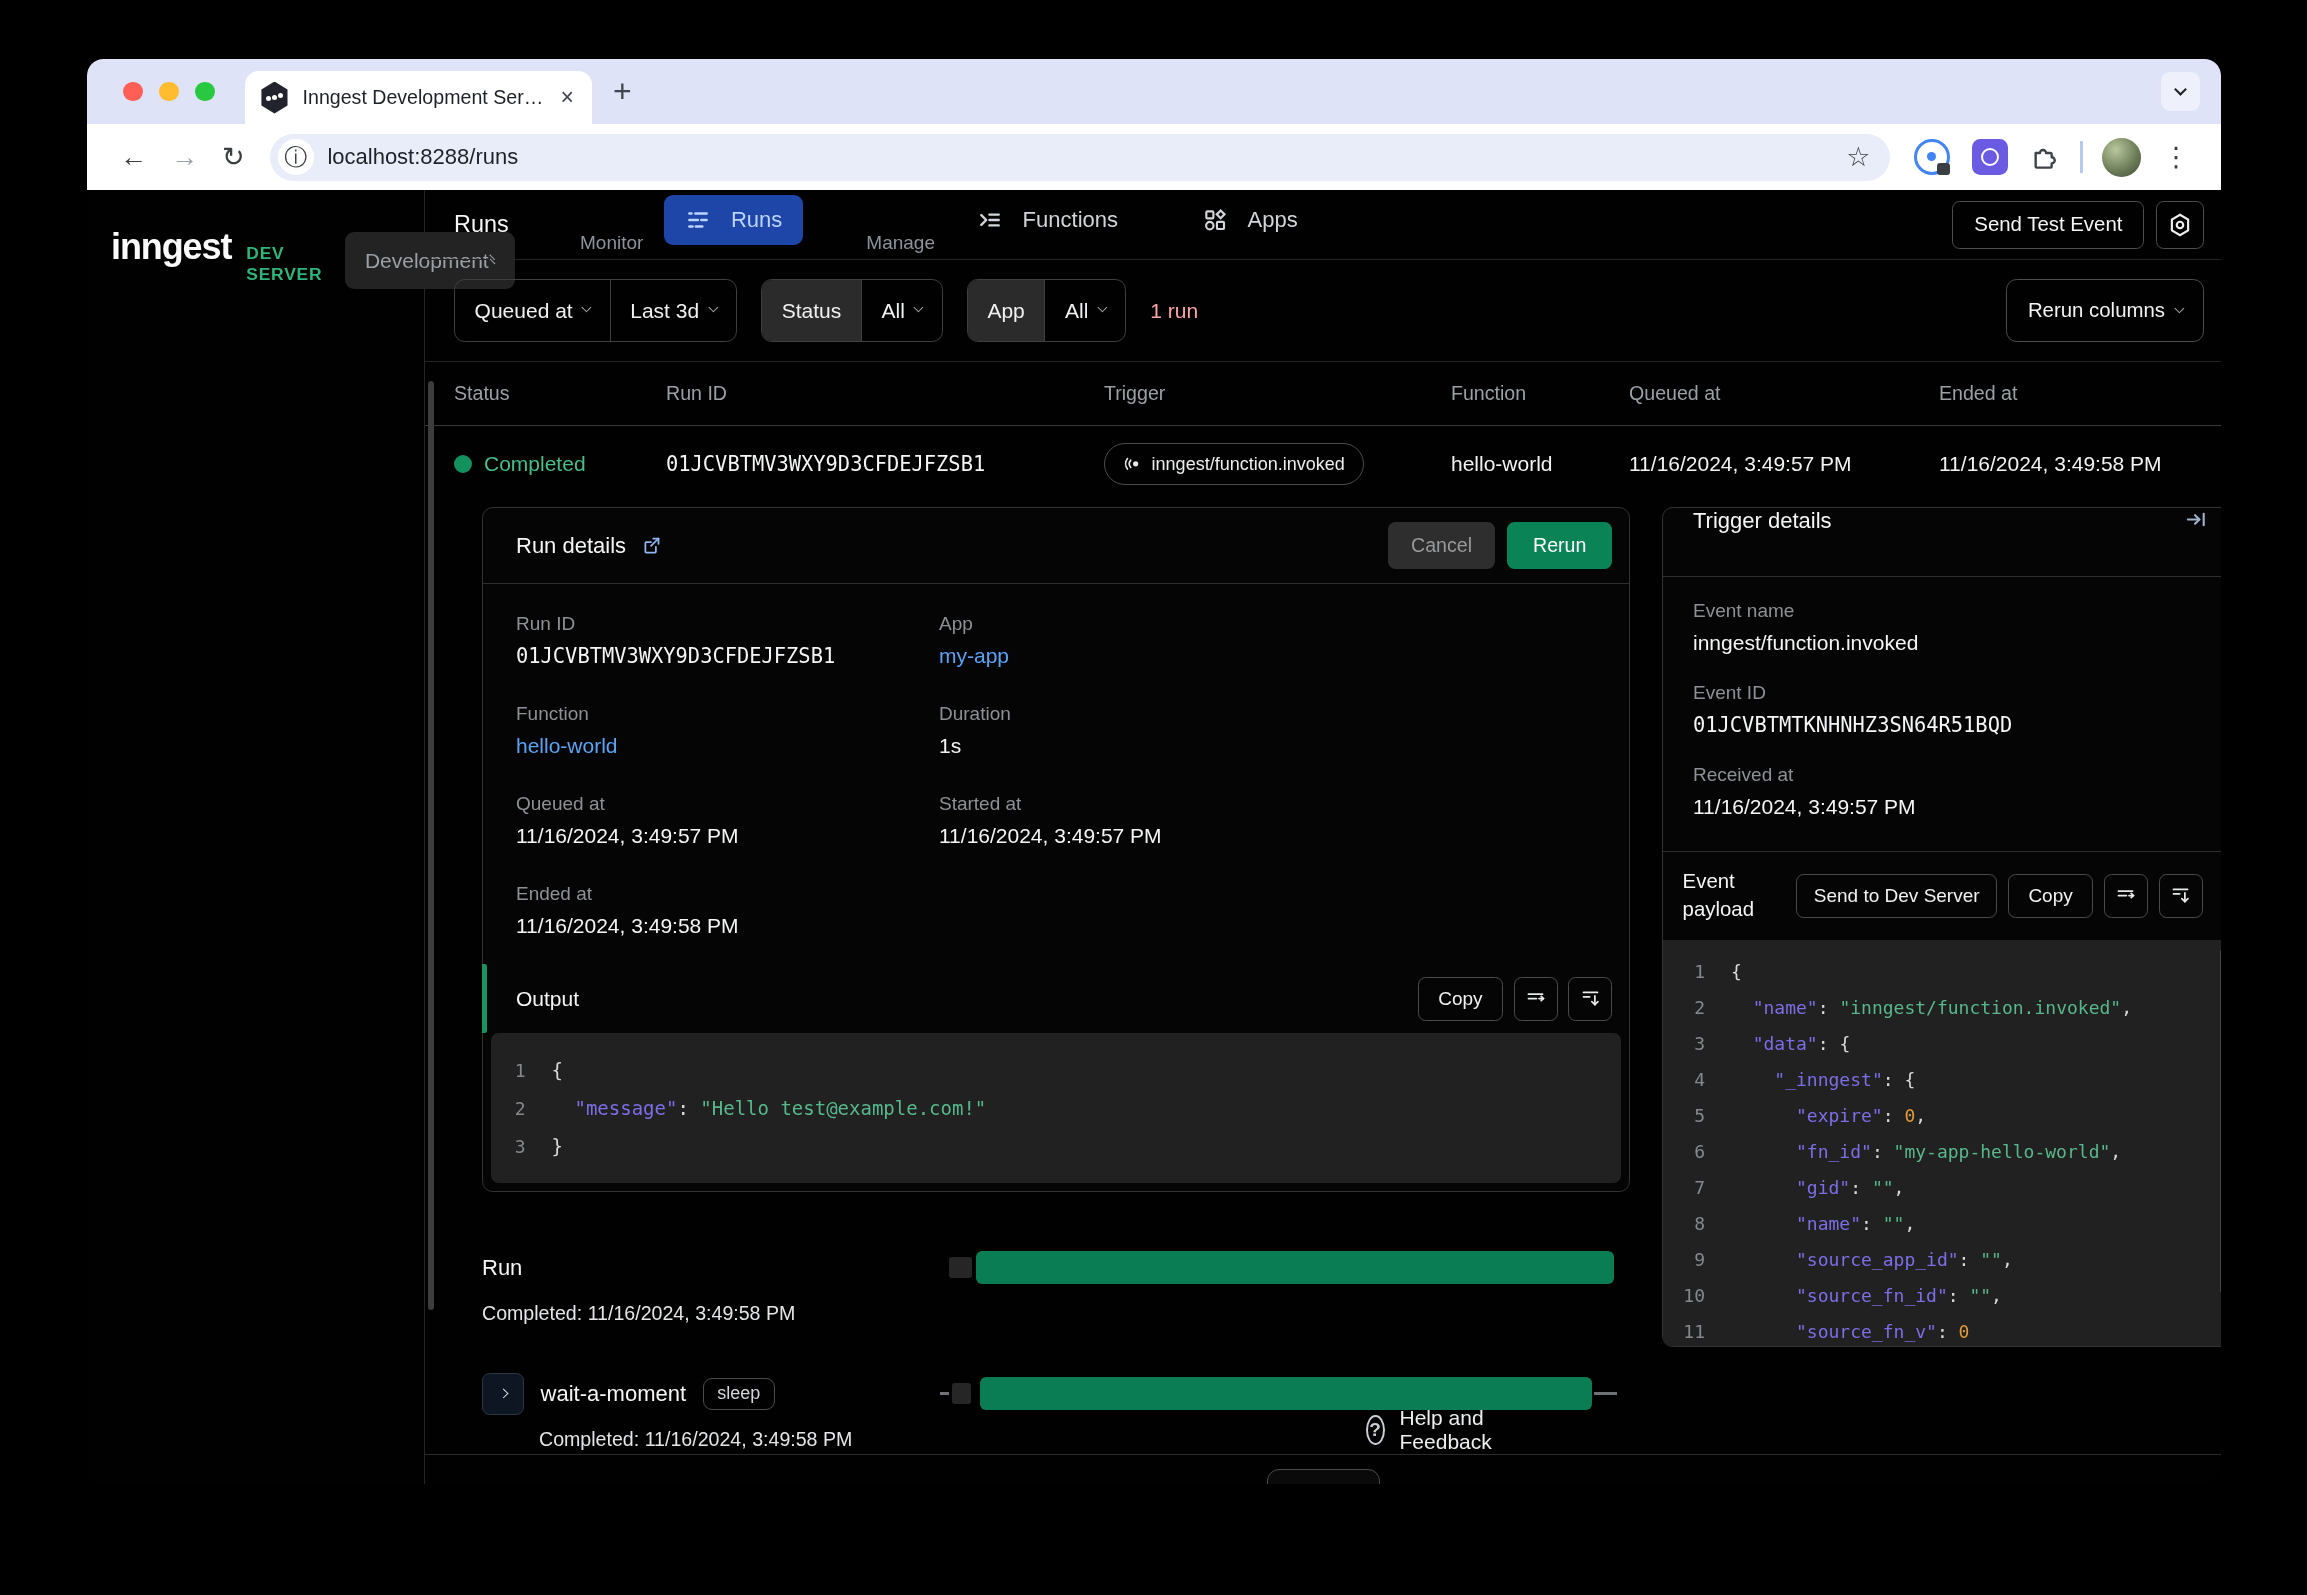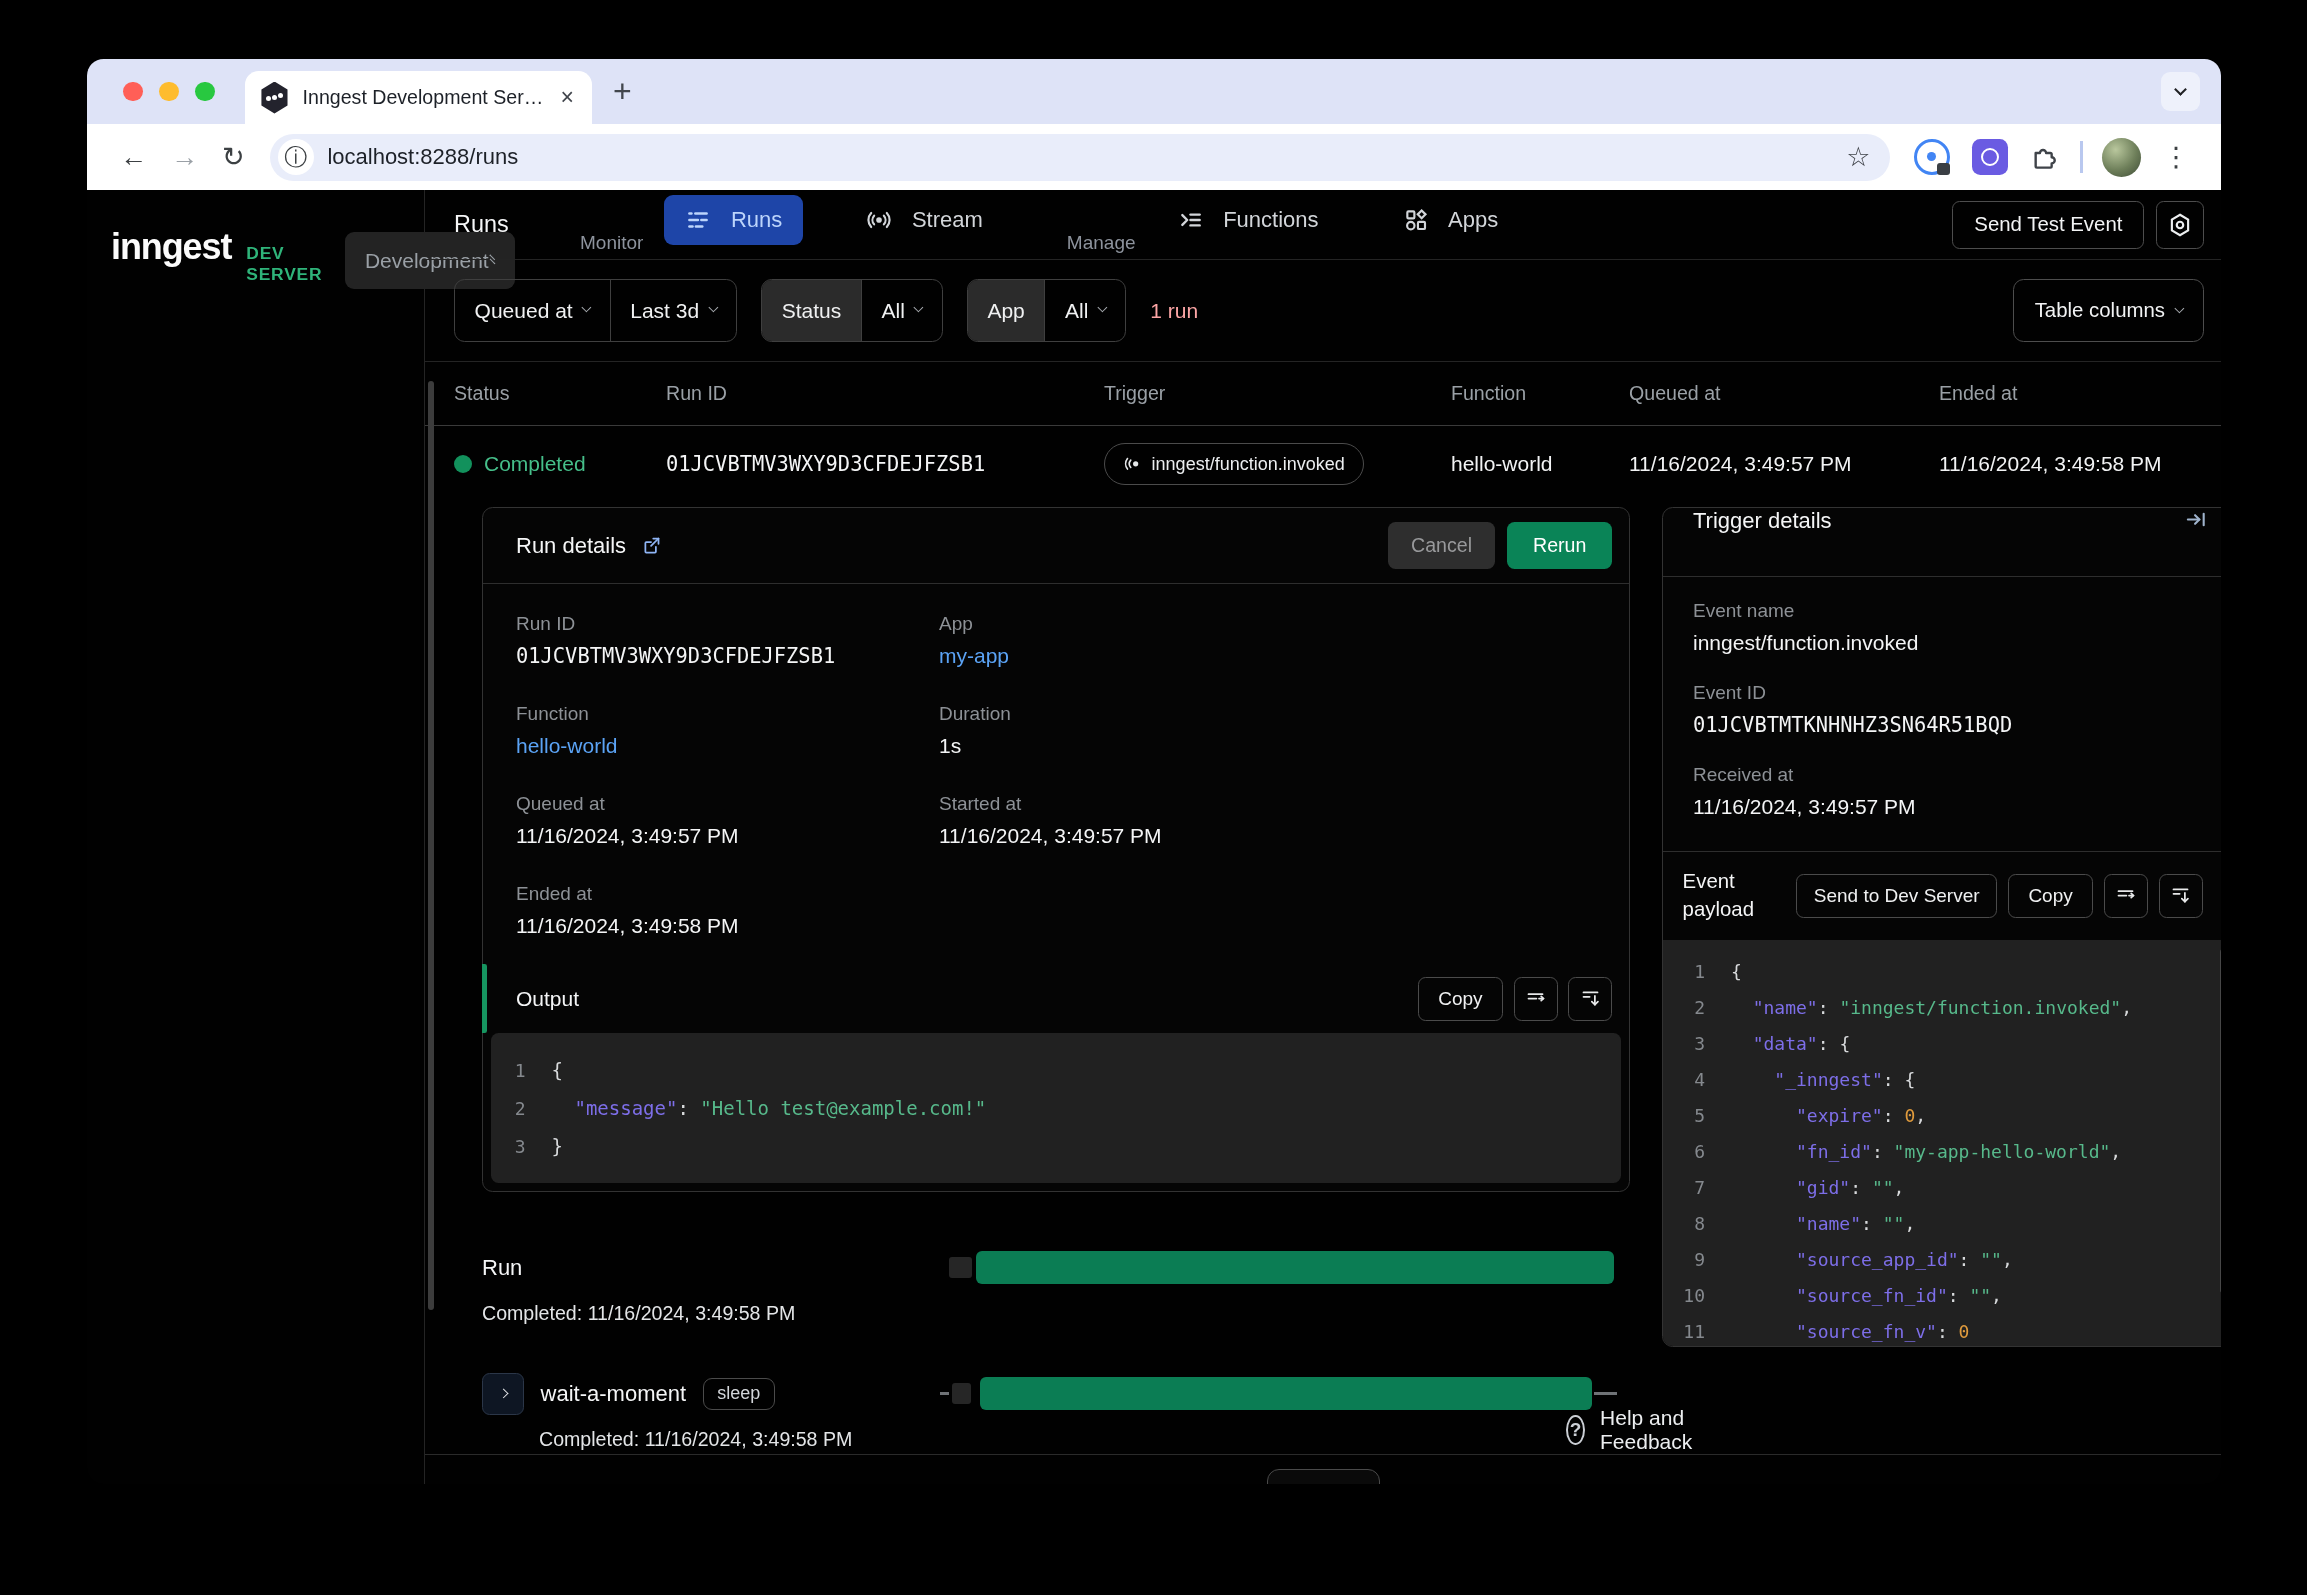--- a/index.html
+++ b/index.html
@@ -260,30 +260,20 @@
         <svg viewBox="0 0 24 24" fill="none" stroke="currentColor" stroke-width="2.2" stroke-linecap="round">
           <line x1="4" y1="6" x2="6" y2="6"></line>
             <line x1="9.5" y1="6" x2="20" y2="6"></line>
           <line x1="4" y1="12" x2="12" y2="12"></line>
             <line x1="15" y1="12" x2="20" y2="12"></line>
           <line x1="4" y1="18" x2="7" y2="18"></line>
             <line x1="10" y1="18" x2="16" y2="18"></line>
         </svg>
         <span>Runs</span>
       </div>
-      <div class="nav-item">
-        <svg viewBox="0 0 24 24" fill="none" stroke="currentColor" stroke-width="2" stroke-linecap="round">
-          <circle cx="12" cy="12" r="2.6" fill="currentColor" stroke="none"></circle>
-          <path d="M7.5 8a6 6 0 0 0 0 8"></path>
-            <path d="M16.5 8a6 6 0 0 1 0 8"></path>
-          <path d="M4.8 5.5a9.5 9.5 0 0 0 0 13"></path>
-            <path d="M19.2 5.5a9.5 9.5 0 0 1 0 13"></path>
-        </svg>
-        <span>Stream</span>
-      </div>
       <div class="nav-label">Manage</div>
       <div class="nav-item">
         <svg viewBox="0 0 24 24" fill="none" stroke="currentColor" stroke-width="2.2" stroke-linecap="round" stroke-linejoin="round">
           <path d="M4 7.5l4.5 4.5L4 16.5"></path>
           <line x1="11.5" y1="7" x2="20" y2="7"></line>
             <line x1="11.5" y1="12" x2="20" y2="12"></line>
             <line x1="11.5" y1="17" x2="20" y2="17"></line>
         </svg>
         <span>Functions</span>
       </div>
@@ -344,21 +334,21 @@
             <span>App</span>
           </span>
           <span class="seg">
             <span>All</span>
               <span class="chev sm"></span>
           </span>
         </div>
         <span class="run-count">1 run</span>
         <div class="table-columns">
           <button class="btn-outline">
-            <span>Table columns</span>
+            <span>Rerun columns</span>
               <span class="chev sm" style="color:#a7abb0"></span>
           </button>
         </div>
       </div>
 
       <div class="thead">
         <span>Status</span>
         <span>Run ID</span>
         <span>Trigger</span>
         <span>Function</span>

